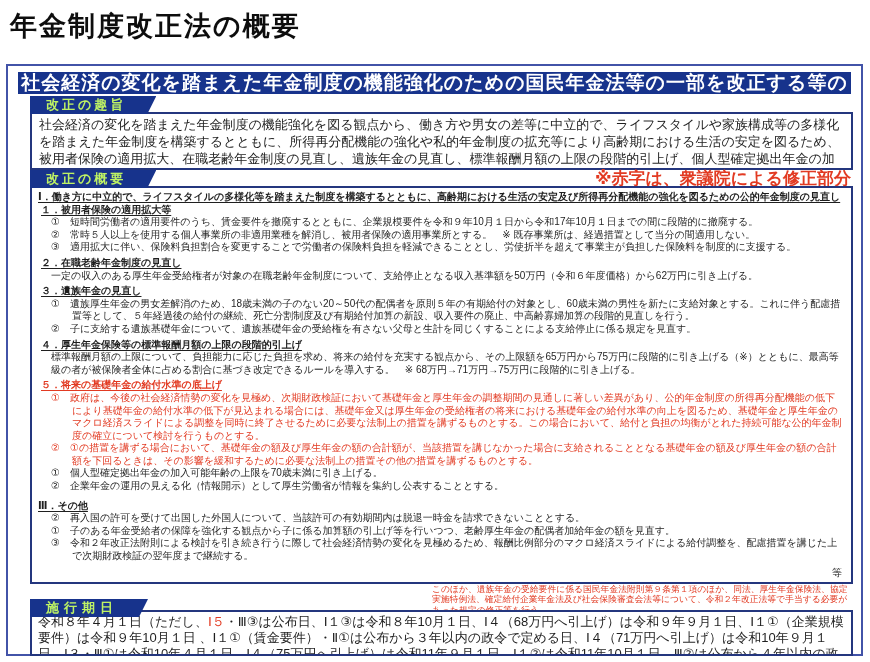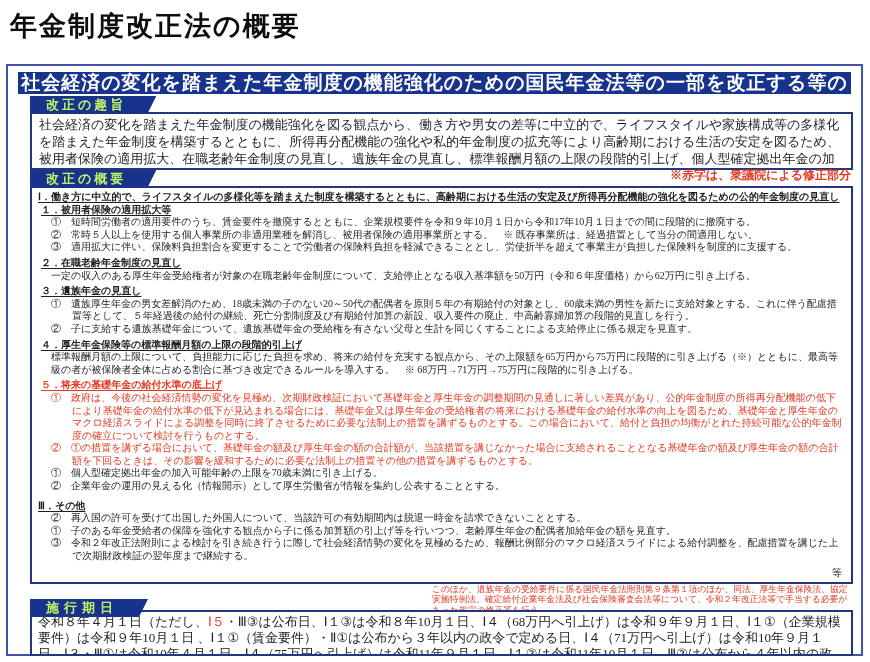--- a/index.html
+++ b/index.html
@@ -2,37 +2,37 @@
 <html style="--navy: #17338c; --border-navy: #24367e; --outer-border: #4253a8; --red: #e23a22; --text: #1f1f1f;"><head>
 <meta charset="utf-8">
 <style>
   :root{
     --navy:#17338c; --border-navy:#24367e; --outer-border:#4253a8;
     --red:#e23a22; --text:#1f1f1f;
   }
   *{box-sizing:border-box;margin:0;padding:0;}
   html,body{width:870px;height:662px;background:#fff;overflow:hidden;
     font-family:"Liberation Sans","DejaVu Sans",sans-serif;color:var(--text);}
-  .page{position:relative;width:870px;height:584px;background:#fff;font-family:Liberation Serif, serif;}
+  .page{position:relative;width:870px;height:584px;background:#fff;}
   .title{position:absolute;left:10px;top:8px;font-size:27px;font-weight:bold;
     color:#0d0d0d;letter-spacing:2px;}
   .outer{position:absolute;left:6px;top:64px;width:857px;height:592px;
     border:2px solid var(--outer-border);background:#fff;}
   .banner{position:absolute;left:10px;right:10px;top:6px;height:22px;
     background:var(--navy);color:#fff;font-weight:bold;font-size:19px;
     text-align:center;line-height:22px;letter-spacing:1px;}
   .tab{position:absolute;z-index:3;background:var(--navy);color:#bef264;
     font-weight:bold;font-size:13px;line-height:17px;height:18px;
     padding:0 30px 0 16px;letter-spacing:3px;
     clip-path:polygon(0 0,100% 0,calc(100% - 9px) 100%,0 100%);}
   .box{position:absolute;left:22px;right:8px;border:2px solid var(--border-navy);
     background:#fff;overflow:hidden;}
   .purpose-tab{left:22px;top:30px;}
   .purpose-box{top:46px;height:58px;padding:3px 7px;font-size:13px;line-height:1.3;}
-  .red-note{position:absolute;right:10px;top:101px;font-size:12px;
+  .red-note{position:absolute;right:10px;top:101px;font-size:17px;
     color:var(--red);font-weight:bold;}
   .overview-tab{left:22px;top:104px;}
   .overview-box{top:120px;height:398px;padding:3px 8px 2px 6px;
     font-size:10px;line-height:1.26;}
   .h-major{font-weight:bold;text-decoration:underline;text-underline-offset:2px;
     padding-left:11px;text-indent:-11px;}
   .h-minor{font-weight:bold;text-decoration:underline;text-underline-offset:2px;
     margin-left:3px;}
   .li{margin-left:13px;padding-left:21px;text-indent:-21px;}
   .plain{margin-left:13px;}

